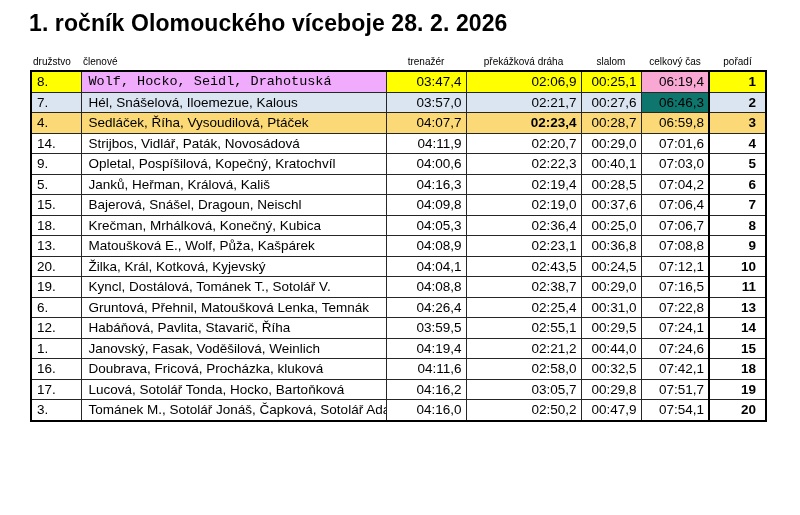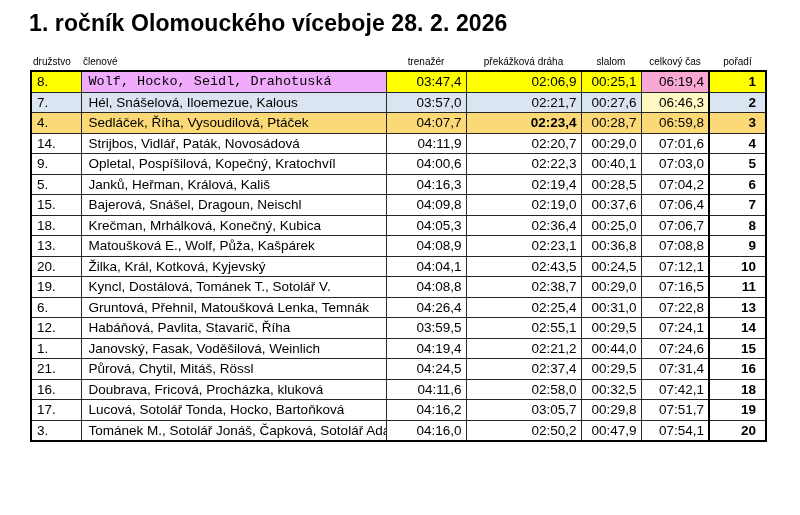--- a/index.html
+++ b/index.html
@@ -114,21 +114,21 @@
           <td class="col-slalom num" style="background: rgb(255, 255, 0);">00:25,1</td>
           <td class="col-celkem num" style="background: #f9a8d4;">06:19,4</td>
           <td class="col-poradi" style="background: rgb(255, 255, 0);">1</td>
         </tr>
         <tr>
           <td class="col-team" style="background: rgb(219, 229, 241);">7.</td>
           <td class="col-members" style="background: rgb(219, 229, 241);">Hél, Snášelová, Iloemezue, Kalous</td>
           <td class="col-trenazer num" style="background: rgb(219, 229, 241);">03:57,0</td>
           <td class="col-prekazka num" style="background: rgb(219, 229, 241);">02:21,7</td>
           <td class="col-slalom num" style="background: rgb(219, 229, 241);">00:27,6</td>
-          <td class="col-celkem num" style="background: #fef9c3;">06:46,3</td>
+          <td class="col-celkem num" style="background: #0f766e;">06:46,3</td>
           <td class="col-poradi" style="background: rgb(219, 229, 241);">2</td>
         </tr>
         <tr>
           <td class="col-team" style="background: rgb(251, 217, 119);">4.</td>
           <td class="col-members" style="background: rgb(251, 217, 119);">Sedláček, Říha, Vysoudilová, Ptáček</td>
           <td class="col-trenazer num" style="background: rgb(251, 217, 119);">04:07,7</td>
           <td class="col-prekazka num" style="background: rgb(251, 217, 119); font-weight: bold;">02:23,4</td>
           <td class="col-slalom num" style="background: rgb(251, 217, 119);">00:28,7</td>
           <td class="col-celkem num" style="background: rgb(251, 217, 119);">06:59,8</td>
           <td class="col-poradi" style="background: rgb(251, 217, 119);">3</td>
@@ -226,29 +226,20 @@
         <tr>
           <td class="col-team">1.</td>
           <td class="col-members">Janovský, Fasak, Voděšilová, Weinlich</td>
           <td class="col-trenazer num">04:19,4</td>
           <td class="col-prekazka num">02:21,2</td>
           <td class="col-slalom num">00:44,0</td>
           <td class="col-celkem num">07:24,6</td>
           <td class="col-poradi">15</td>
         </tr>
         <tr>
-          <td class="col-team">21.</td>
-          <td class="col-members">Půrová, Chytil, Mitáš, Rössl</td>
-          <td class="col-trenazer num">04:24,5</td>
-          <td class="col-prekazka num">02:37,4</td>
-          <td class="col-slalom num">00:29,5</td>
-          <td class="col-celkem num">07:31,4</td>
-          <td class="col-poradi">16</td>
-        </tr>
-        <tr>
           <td class="col-team">16.</td>
           <td class="col-members">Doubrava, Fricová, Procházka, kluková</td>
           <td class="col-trenazer num">04:11,6</td>
           <td class="col-prekazka num">02:58,0</td>
           <td class="col-slalom num">00:32,5</td>
           <td class="col-celkem num">07:42,1</td>
           <td class="col-poradi">18</td>
         </tr>
         <tr>
           <td class="col-team">17.</td>

